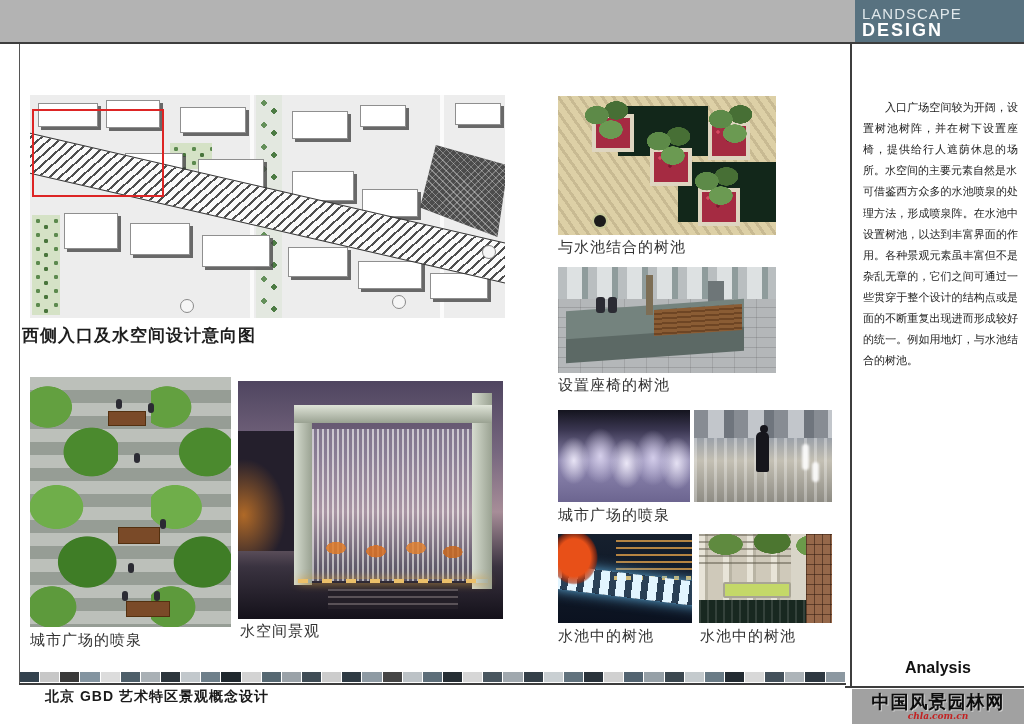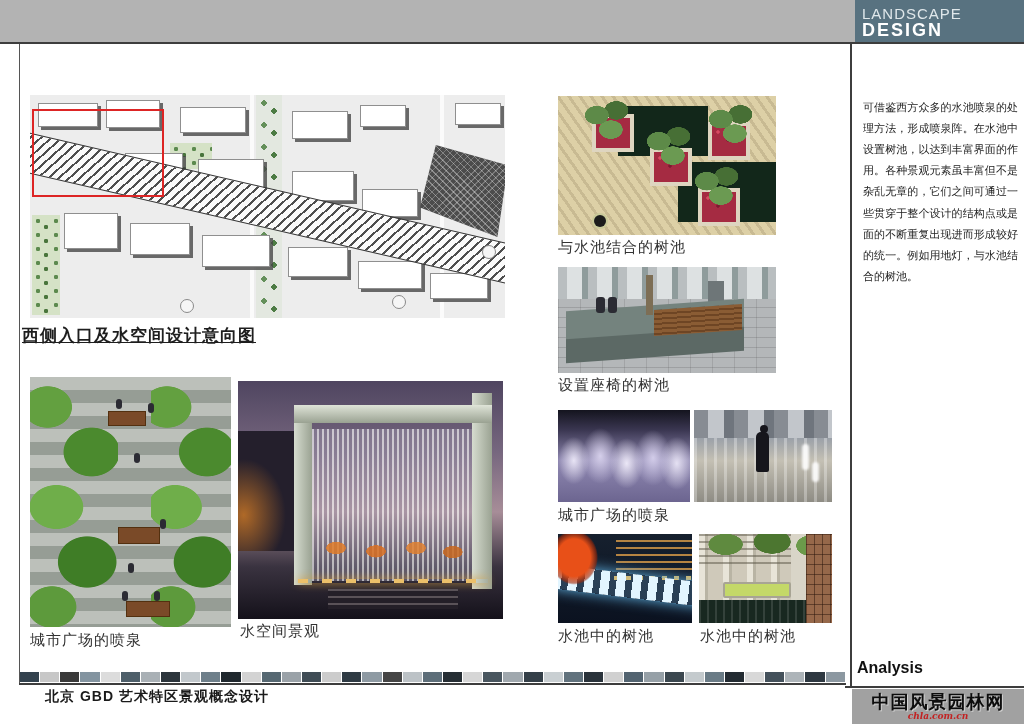--- a/index.html
+++ b/index.html
@@ -40,21 +40,21 @@
   }
   .dark-wedge{
     position:absolute;left:390px;top:50px;width:88px;height:92px;background:#4c4c4c;
     clip-path:polygon(18% 0,100% 22%,88% 100%,0 68%);
     background-image:repeating-linear-gradient(45deg,rgba(255,255,255,.35) 0 1px,transparent 1px 5px),
                      repeating-linear-gradient(-45deg,rgba(255,255,255,.25) 0 1px,transparent 1px 5px);
   }
   .plan-tree{position:absolute;width:12px;height:12px;border:1px solid #8a8a8a;border-radius:50%;background:#f6f6f6;}
   .plan-road-v{position:absolute;top:0;width:4px;height:223px;background:#fbfbfb;}
   .highlight-box{position:absolute;left:2px;top:14px;width:128px;height:84px;border:2px solid #dd2525;}
-  .plan-caption{position:absolute;left:22px;top:324px;font-size:17px;font-weight:bold;color:#1e1e1e;letter-spacing:1px;text-decoration:underline;}
+  .plan-caption{position:absolute;left:22px;top:324px;font-size:17px;font-weight:bold;color:#1e1e1e;letter-spacing:1px;}
   
   .photo{position:absolute;overflow:hidden;}
   .cap{position:absolute;font-size:15px;color:#333;letter-spacing:1px;}
   
   .ph-entrance{left:30px;top:377px;width:201px;height:250px;
     background:repeating-linear-gradient(180deg,#bcc0ba 0 13px,#969d95 13px 26px);}
   .foliage{position:absolute;top:0;height:100%;
     background:
       radial-gradient(40px 34px at 20% 12%,#63a040 60%,transparent 62%),
       radial-gradient(46px 40px at 70% 30%,#4b8a2e 60%,transparent 62%),
@@ -150,21 +150,21 @@
   .pl-planter{position:absolute;left:24px;top:48px;width:64px;height:12px;background:#c4d868;border:2px solid #a8a494;border-radius:2px;}
   .pl-water{position:absolute;left:0;top:66px;width:110px;height:23px;background:#182820;
     background-image:repeating-linear-gradient(90deg,rgba(255,255,255,.12) 0 2px,transparent 2px 8px);}
   .pl-bldg{position:absolute;right:0;top:0;width:26px;height:89px;background:#96684a;
     background-image:linear-gradient(rgba(40,20,10,.5) 1px,transparent 1px),linear-gradient(90deg,rgba(40,20,10,.5) 1px,transparent 1px);
     background-size:8px 10px;}
   
   .sidebar-text{position:absolute;left:863px;top:97px;width:155px;font-size:11px;line-height:1.92;color:#1c1c1c;text-align:justify;}
   .sidebar-text p{margin:0;}
   .sidebar-text p.ind{text-indent:2em;}
-  .analysis{position:absolute;left:857px;top:659px;font-size:16px;font-weight:bold;color:#111;}
+  .analysis{position:absolute;left:905px;top:659px;font-size:16px;font-weight:bold;color:#111;}
   .sb-rule{position:absolute;left:845px;top:686px;width:179px;height:2px;background:#3d3d3d;}
   
   .strip{position:absolute;left:20px;top:672px;width:826px;height:10px;display:flex;}
   .strip div{flex:1;margin-right:1px;}
   .bottom-rule{position:absolute;left:19px;top:683px;width:827px;height:2px;background:#3d3d3d;}
   .ft-cn{position:absolute;left:45px;top:688px;font-size:14px;font-weight:bold;color:#1a1a1a;letter-spacing:1px;}
   .ft-en{position:absolute;left:285px;top:692px;font-size:10.5px;color:#3a3a3a;letter-spacing:.6px;}
   .logo-box{position:absolute;left:852px;top:689px;width:172px;height:52px;background:#a1a1a1;text-align:center;}
   .logo-name{font-family:"DejaVu Serif","Liberation Serif",serif;font-weight:bold;font-size:18px;color:#0d0d0d;
     letter-spacing:1px;display:block;margin-top:1px;text-shadow:1px 1px 0 rgba(255,255,255,.5);}
@@ -294,20 +294,21 @@
     <div class="pl-slats"></div>
     <div class="pl-canopy"></div>
     <div class="pl-planter"></div>
     <div class="pl-water"></div>
     <div class="pl-bldg"></div>
   </div>
   <div class="cap" style="left:558px;top:627px">水池中的树池</div>
   <div class="cap" style="left:700px;top:627px">水池中的树池</div>
 
   <div class="sidebar-text">
+    <p class="ind">入口广场空间较为开阔，设置树池树阵，并在树下设置座椅，提供给行人遮荫休息的场所。水空间的主要元素自然是水</p>
     <p>可借鉴西方众多的水池喷泉的处理方法，形成喷泉阵。在水池中设置树池，以达到丰富界面的作用。各种景观元素虽丰富但不是杂乱无章的，它们之间可通过一些贯穿于整个设计的结构点或是面的不断重复出现进而形成较好的统一。例如用地灯，与水池结合的树池。</p>
   </div>
   <div class="analysis">Analysis</div>
   <div class="sb-rule"></div>
 
   <div class="strip">
       <div style="background: rgb(51, 66, 78);"></div>
       <div style="background: rgb(199, 199, 199);"></div>
       <div style="background: rgb(58, 58, 58);"></div>
       <div style="background: rgb(131, 148, 160);"></div>

